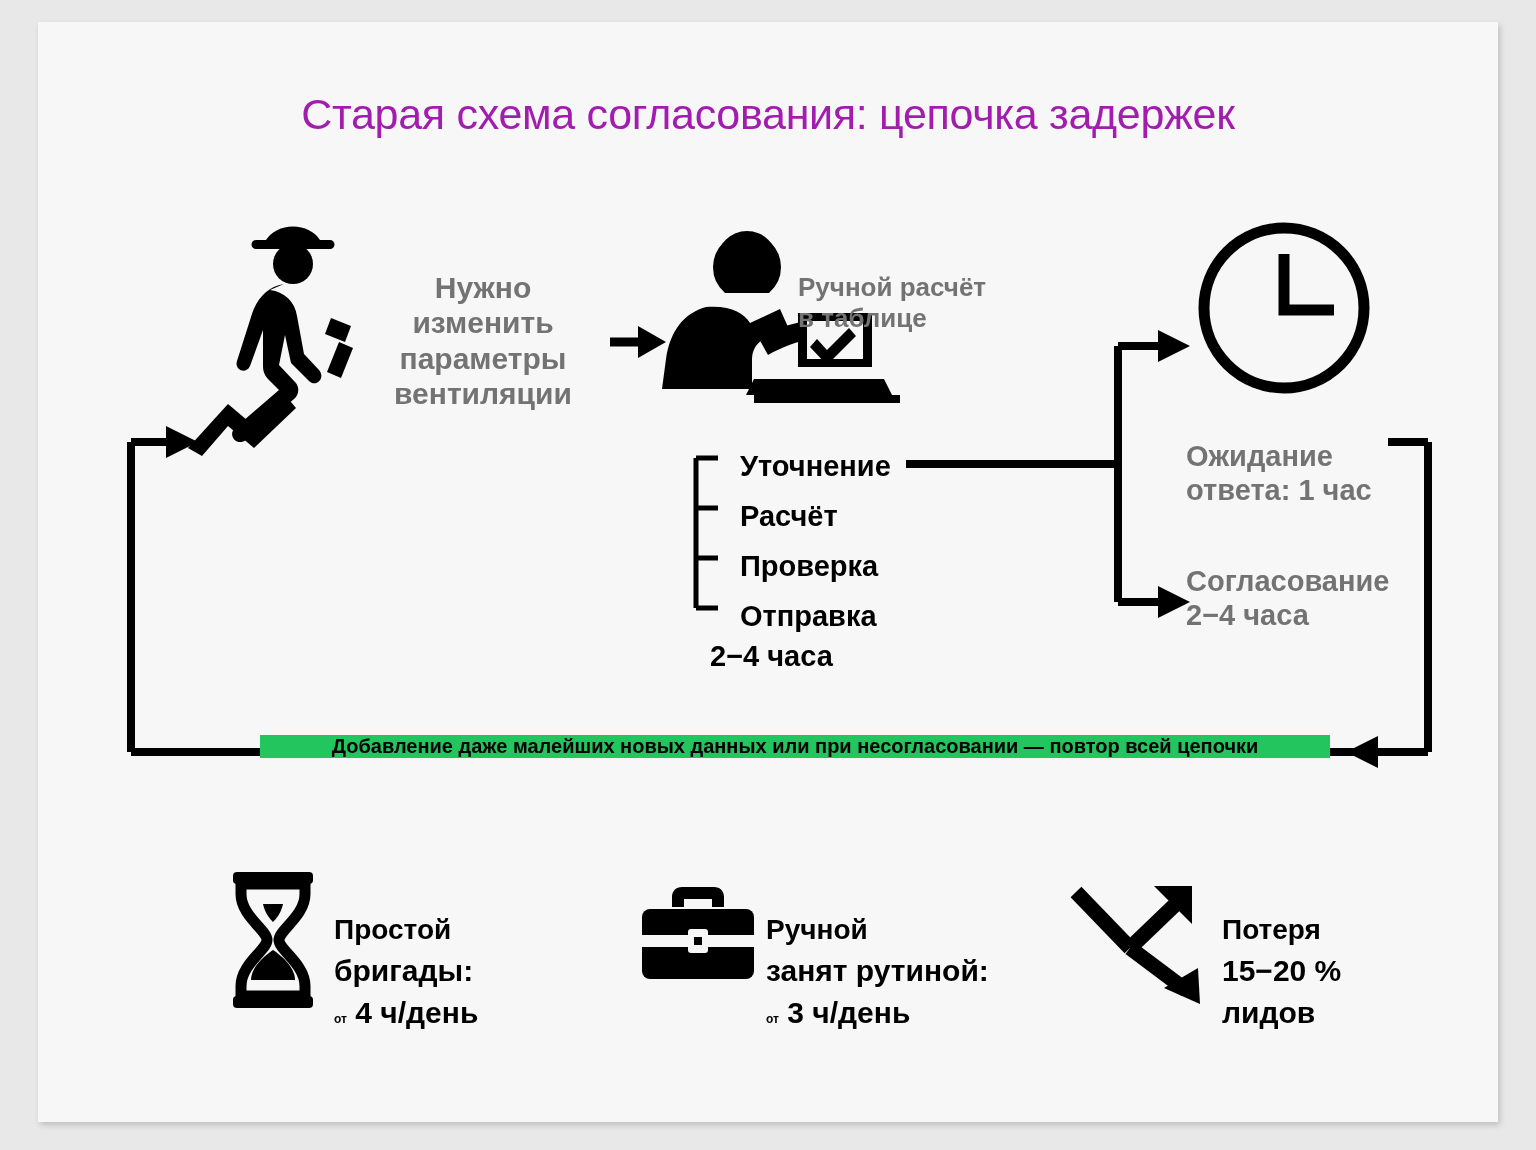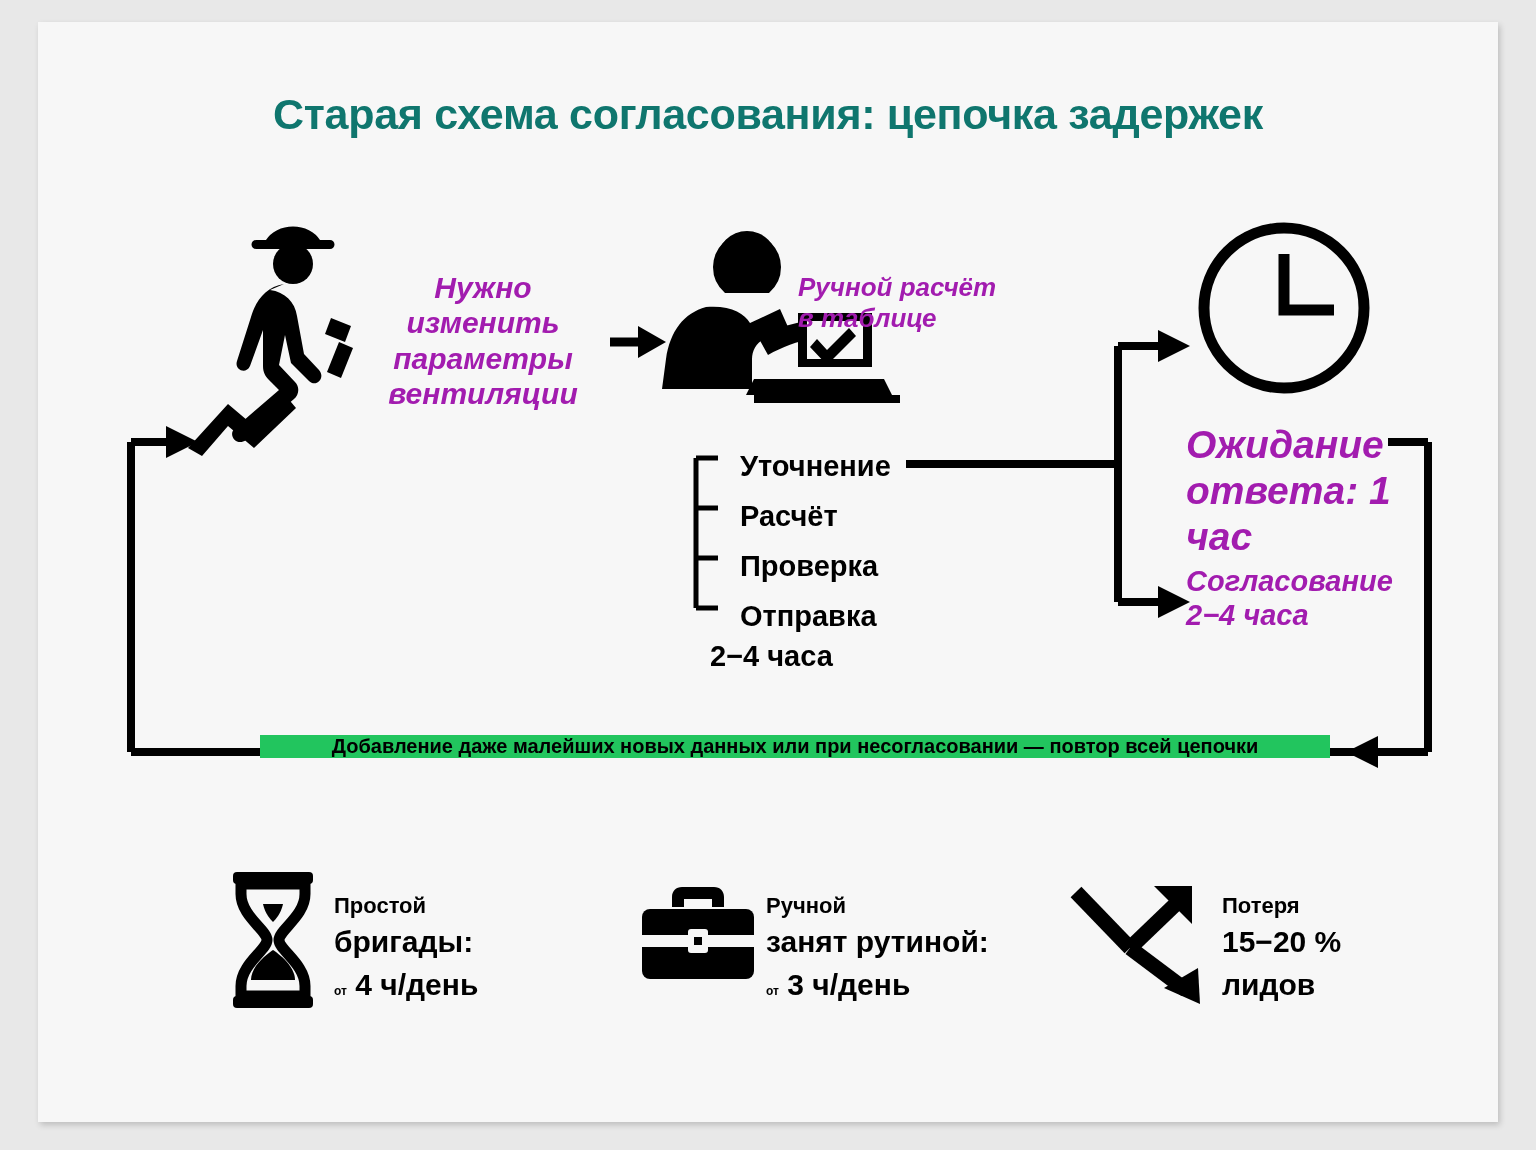--- a/index.html
+++ b/index.html
@@ -22,31 +22,30 @@
     background: #f7f7f7;
     box-shadow: 2px 3px 6px rgba(0,0,0,0.18);
   }
   .title {
     position: absolute;
     left: 0;
     top: 68px;
     width: 100%;
     text-align: center;
     font-size: 43px;
-    font-weight: bold;
-    color: #0f766e;
+    font-weight: normal;
+    color: #a21caf;
     letter-spacing: -0.3px;
   }
   
   .txt {
     position: absolute;
-    color: #a21caf;
+    color: #737373;
     font-weight: bold;
     line-height: 1.18;
-    font-style: italic;
   }
   .lbl-change {
     left: 330px;
     top: 248px;
     width: 230px;
     font-size: 30px;
     text-align: center;
   }
   .lbl-manual {
     left: 760px;
@@ -67,23 +66,23 @@
   .steps div { white-space: nowrap; margin-left: 47px; }
   .steps-total {
     position: absolute;
     left: 672px;
     top: 618px;
     font-size: 29px;
     font-weight: bold;
   }
   .lbl-wait {
     left: 1148px;
-    top: 400px;
+    top: 417px;
     width: 250px;
-    font-size: 39px;
+    font-size: 29px;
   }
   .lbl-approve {
     left: 1148px;
     top: 542px;
     width: 260px;
     font-size: 29px;
   }
   .loop-note {
     position: absolute;
     left: 222px;
@@ -94,21 +93,21 @@
     font-weight: bold;
     background: #22c55e;
     padding: 0 4px;
   }
   
   .stat {
     position: absolute;
     font-weight: bold;
     color: #000;
   }
-  .stat .l1 { font-size: 22px; line-height: 1.42; white-space: nowrap;}
+  .stat .l1 { font-size: 28px; line-height: 1.42; white-space: nowrap; margin-top: 20px;}
   .stat .l2 { font-size: 30px; line-height: 1.42; white-space: nowrap;}
   .stat .small { font-size: 12px; }
   .stat-1 { left: 296px; top: 868px; }
   .stat-2 { left: 728px; top: 868px; }
   .stat-3 { left: 1184px; top: 868px; }
 
   svg { position: absolute; left: 0; top: 0; overflow: visible; }
   .fig { position: absolute; }
 </style>
 </head>

